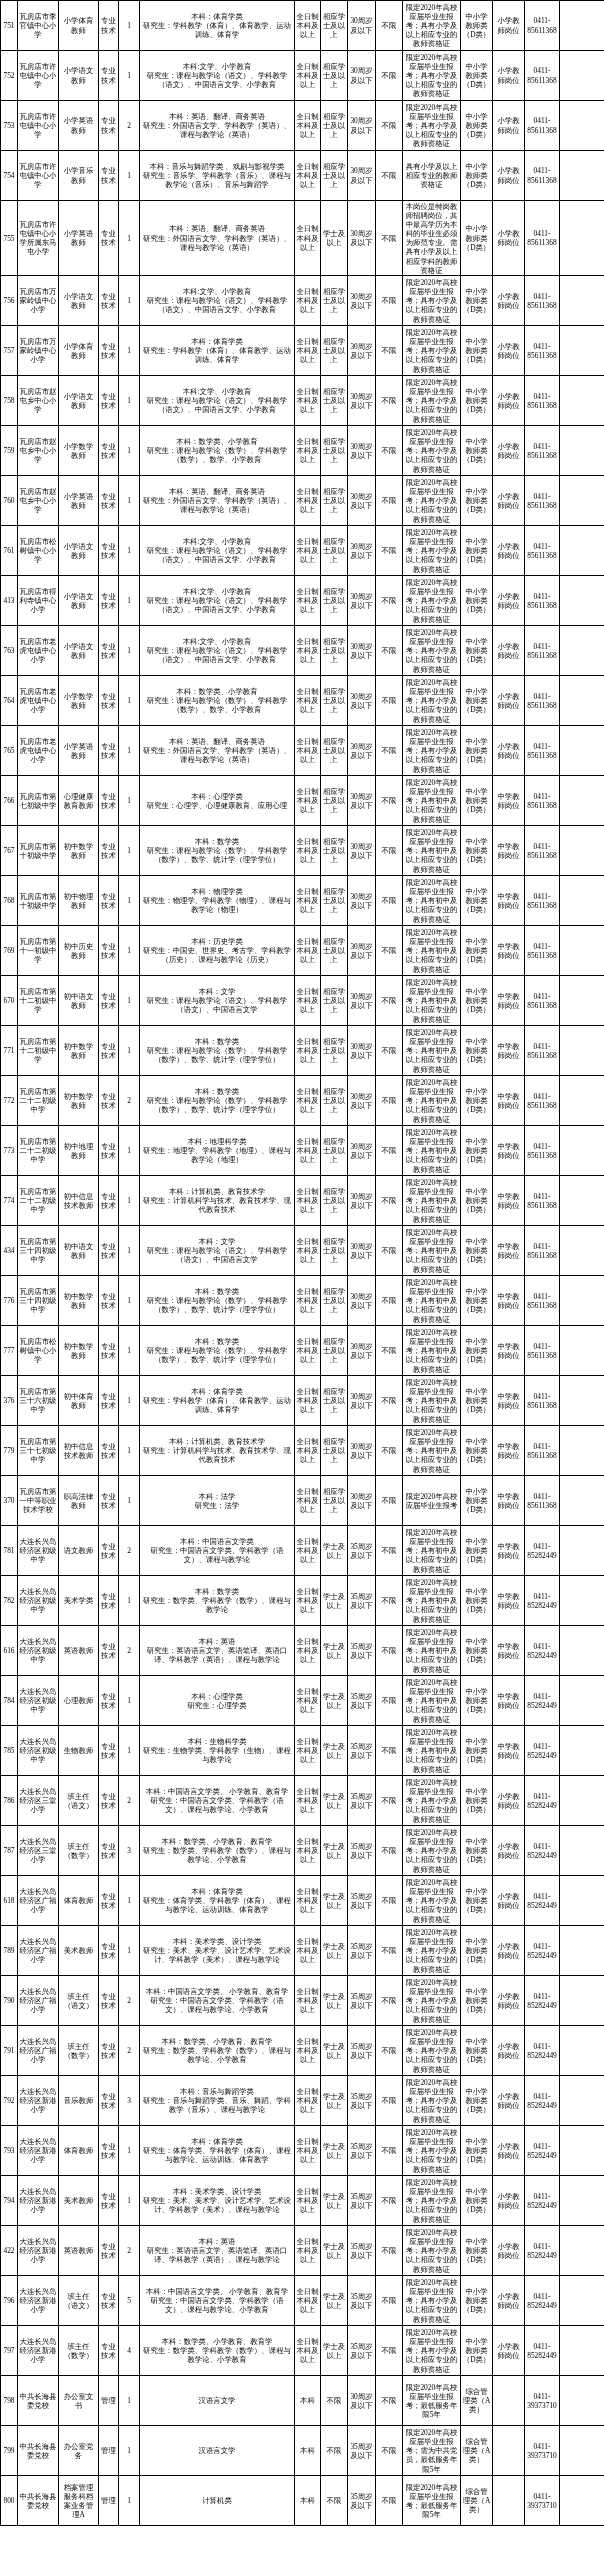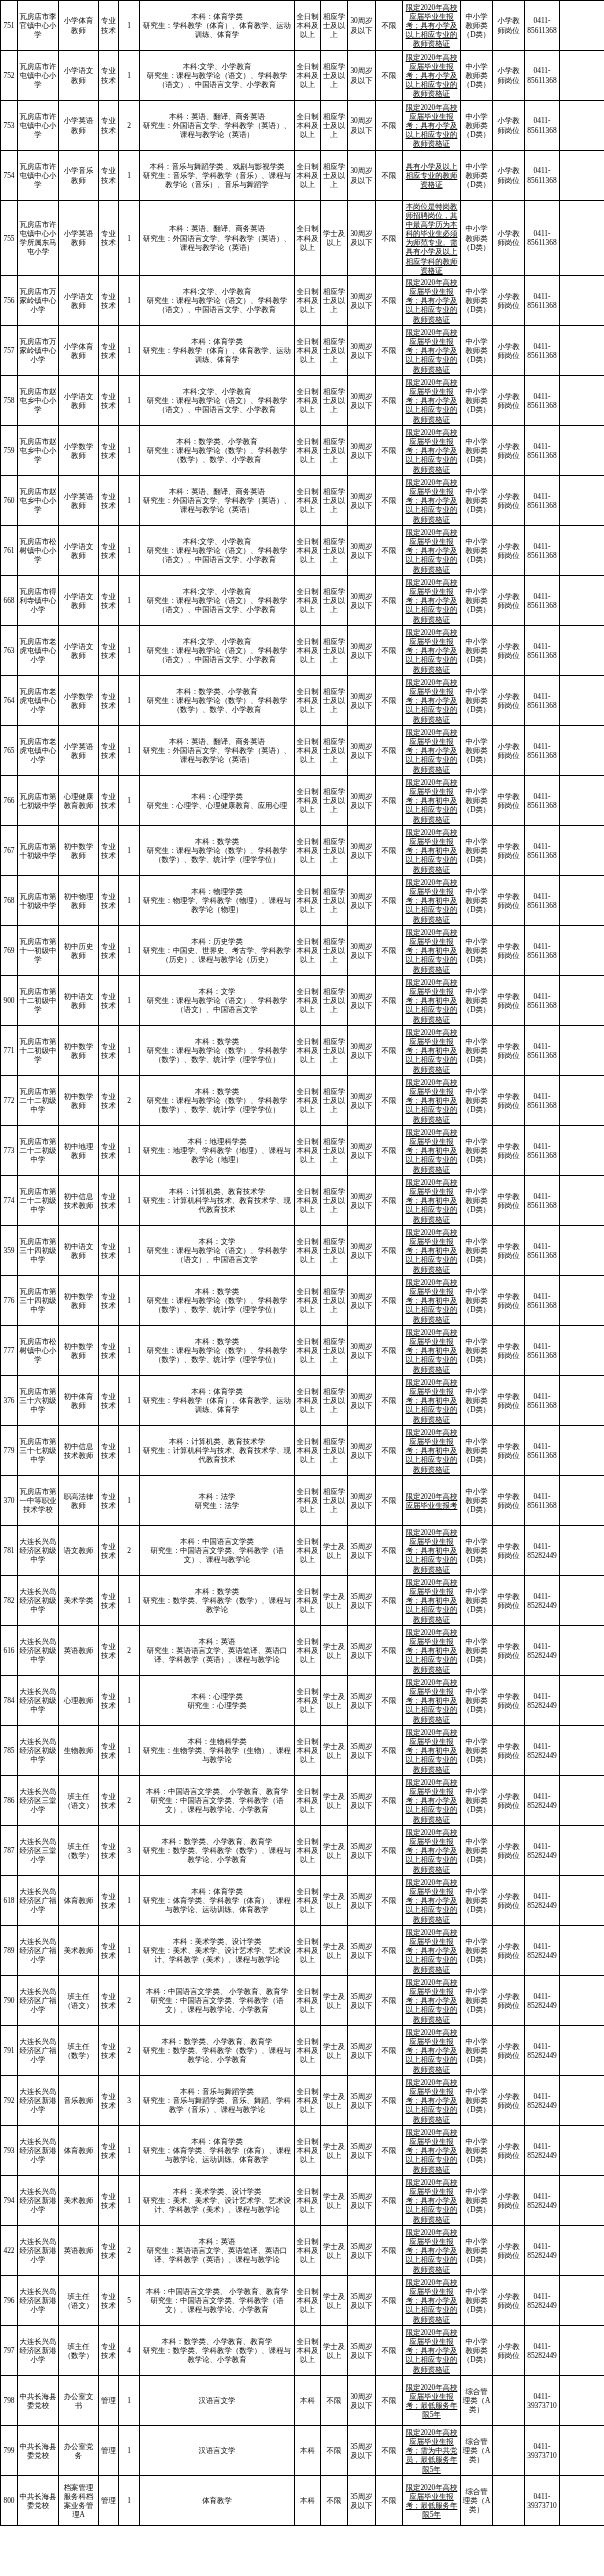--- a/index.html
+++ b/index.html
@@ -10,21 +10,21 @@
   table.jobs tr{height:50px;}
   col.c-seq{width:17px;}  col.c-school{width:41px;} col.c-position{width:40px;}
   col.c-category{width:20px;} col.c-count{width:21px;} col.c-majors{width:155px;}
   col.c-education{width:26px;} col.c-degree{width:27px;} col.c-age{width:28px;}
   col.c-ratio{width:27px;} col.c-other{width:58px;} col.c-exam{width:32px;}
   col.c-post{width:32px;} col.c-phone{width:35px;} col.c-note{width:46px;}
   td.col-seq{font-size:6.8px;padding:0;font-family:Liberation Serif, serif;}
   td.col-count{font-size:6.8px;}
   td.col-phone{font-size:6.8px;word-break:break-all;}
   td.col-post{font-size:7px;}
-  td.col-other{font-size:7px;text-decoration:underline;}
+  td.col-other{font-size:7px;}
   td.col-majors div{display:block;text-align:center;}
 </style>
 </head>
 <body>
 
 <div class="sheet">
   <table class="jobs">
     <colgroup>
       <col class="c-seq">
         <col class="c-school">
@@ -257,21 +257,21 @@
           <td class="col-degree">相应学士及以上</td>
           <td class="col-age">30周岁及以下</td>
           <td class="col-ratio">不限</td>
           <td class="col-other">限定2020年高校应届毕业生报考；具有小学及以上相应专业的教师资格证</td>
           <td class="col-exam">中小学教师类（D类）</td>
           <td class="col-post">小学教师岗位</td>
           <td class="col-phone">0411-85611368</td>
           <td class="col-note"></td>
         </tr>
         <tr>
-          <td class="col-seq">668</td>
+          <td class="col-seq">413</td>
           <td class="col-school">瓦房店市得利寺镇中心小学</td>
           <td class="col-position">小学语文教师</td>
           <td class="col-category">专业技术</td>
           <td class="col-count">1</td>
           <td class="col-majors">
             <div>本科:文学、小学教育</div>
             <div>研究生：课程与教学论（语文）、学科教学（语文）、中国语言文学、小学教育</div>
           </td>
           <td class="col-education">全日制本科及以上</td>
           <td class="col-degree">相应学士及以上</td>
@@ -417,21 +417,21 @@
           <td class="col-degree">相应学士及以上</td>
           <td class="col-age">30周岁及以下</td>
           <td class="col-ratio">不限</td>
           <td class="col-other">限定2020年高校应届毕业生报考；具有初中及以上相应专业的教师资格证</td>
           <td class="col-exam">中小学教师类（D类）</td>
           <td class="col-post">中学教师岗位</td>
           <td class="col-phone">0411-85611368</td>
           <td class="col-note"></td>
         </tr>
         <tr>
-          <td class="col-seq">900</td>
+          <td class="col-seq">670</td>
           <td class="col-school">瓦房店市第十二初级中学</td>
           <td class="col-position">初中语文教师</td>
           <td class="col-category">专业技术</td>
           <td class="col-count">1</td>
           <td class="col-majors">
             <div>本科：文学</div>
             <div>研究生：课程与教学论（语文）、学科教学（语文）、中国语言文学</div>
           </td>
           <td class="col-education">全日制本科及以上</td>
           <td class="col-degree">相应学士及以上</td>
@@ -517,21 +517,21 @@
           <td class="col-degree">相应学士及以上</td>
           <td class="col-age">30周岁及以下</td>
           <td class="col-ratio">不限</td>
           <td class="col-other">限定2020年高校应届毕业生报考；具有初中及以上相应专业的教师资格证</td>
           <td class="col-exam">中小学教师类（D类）</td>
           <td class="col-post">中学教师岗位</td>
           <td class="col-phone">0411-85611368</td>
           <td class="col-note"></td>
         </tr>
         <tr>
-          <td class="col-seq">359</td>
+          <td class="col-seq">434</td>
           <td class="col-school">瓦房店市第三十四初级中学</td>
           <td class="col-position">初中语文教师</td>
           <td class="col-category">专业技术</td>
           <td class="col-count">1</td>
           <td class="col-majors">
             <div>本科：文学</div>
             <div>研究生：课程与教学论（语文）、学科教学（语文）、中国语言文学</div>
           </td>
           <td class="col-education">全日制本科及以上</td>
           <td class="col-degree">相应学士及以上</td>
@@ -1021,21 +1021,21 @@
           <td class="col-phone">0411-39373710</td>
           <td class="col-note"></td>
         </tr>
         <tr>
           <td class="col-seq">800</td>
           <td class="col-school">中共长海县委党校</td>
           <td class="col-position">档案管理服务科档案业务管理A</td>
           <td class="col-category">管理</td>
           <td class="col-count">1</td>
           <td class="col-majors">
-            <div>体育教学</div>
+            <div>计算机类</div>
           </td>
           <td class="col-education">本科</td>
           <td class="col-degree">不限</td>
           <td class="col-age">35周岁及以下</td>
           <td class="col-ratio">不限</td>
           <td class="col-other">限定2020年高校应届毕业生报考；最低服务年限5年</td>
           <td class="col-exam">综合管理类（A类）</td>
           <td class="col-post"></td>
           <td class="col-phone">0411-39373710</td>
           <td class="col-note"></td>

